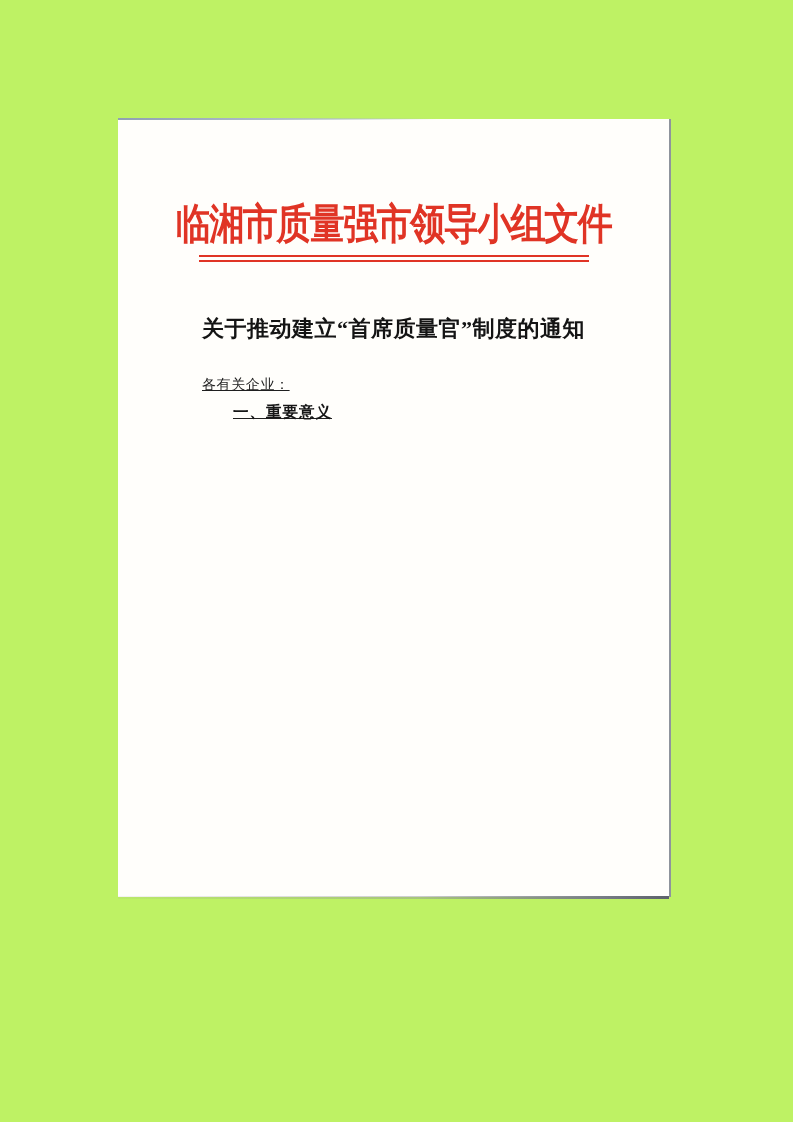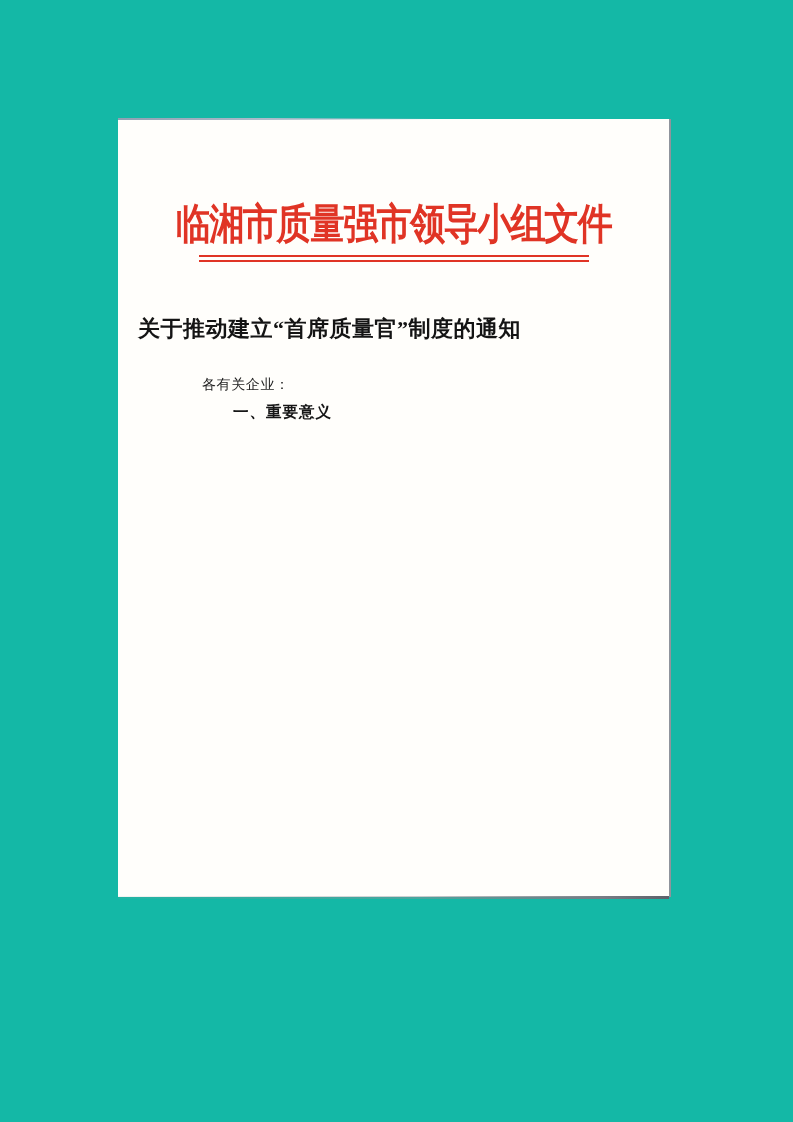--- a/index.html
+++ b/index.html
@@ -12,21 +12,21 @@
     font-family: "Liberation Serif", serif;
   }
   :root {
     --accent: #e03425;
     --ink: #1f1f1f;
   }
   .scan-canvas {
     position: relative;
     width: 793px;
     height: 1122px;
-    background: #14b8a6;
+    background: #bef264;
   }
   
   .paper {
     position: absolute;
     left: 118px;
     top: 119px;
     width: 553px;
     height: 778px;
     background: #fffefb;
     border-right: 2px solid #8f949c;
@@ -69,35 +69,37 @@
   .red-rule {
     width: 390px;
     height: 3px;
     margin: 17px auto 0 auto;
     border-top: 2px solid var(--accent);
     border-bottom: 2px solid var(--accent);
   }
   
   .doc-title {
     margin: 54px 20px 0 20px;
+    text-align: center;
     color: #141414;
     font-family: "Liberation Serif", serif;
     font-weight: bold;
     font-size: 22px;
     letter-spacing: 0.5px;
     line-height: 1.2;
   }
   
   .doc-body {
     margin: 29px 59px 0 84px;
     color: var(--ink);
     font-size: 14px;
     letter-spacing: 0.6px;
     line-height: 27px;
     text-align: justify;
+    text-decoration: underline;
   }
   .doc-body p {
     margin: 0;
     text-indent: 2em;
   }
   .doc-body p.salutation {
     text-indent: 0;
   }
   .sec-heading {
     margin: 0;

